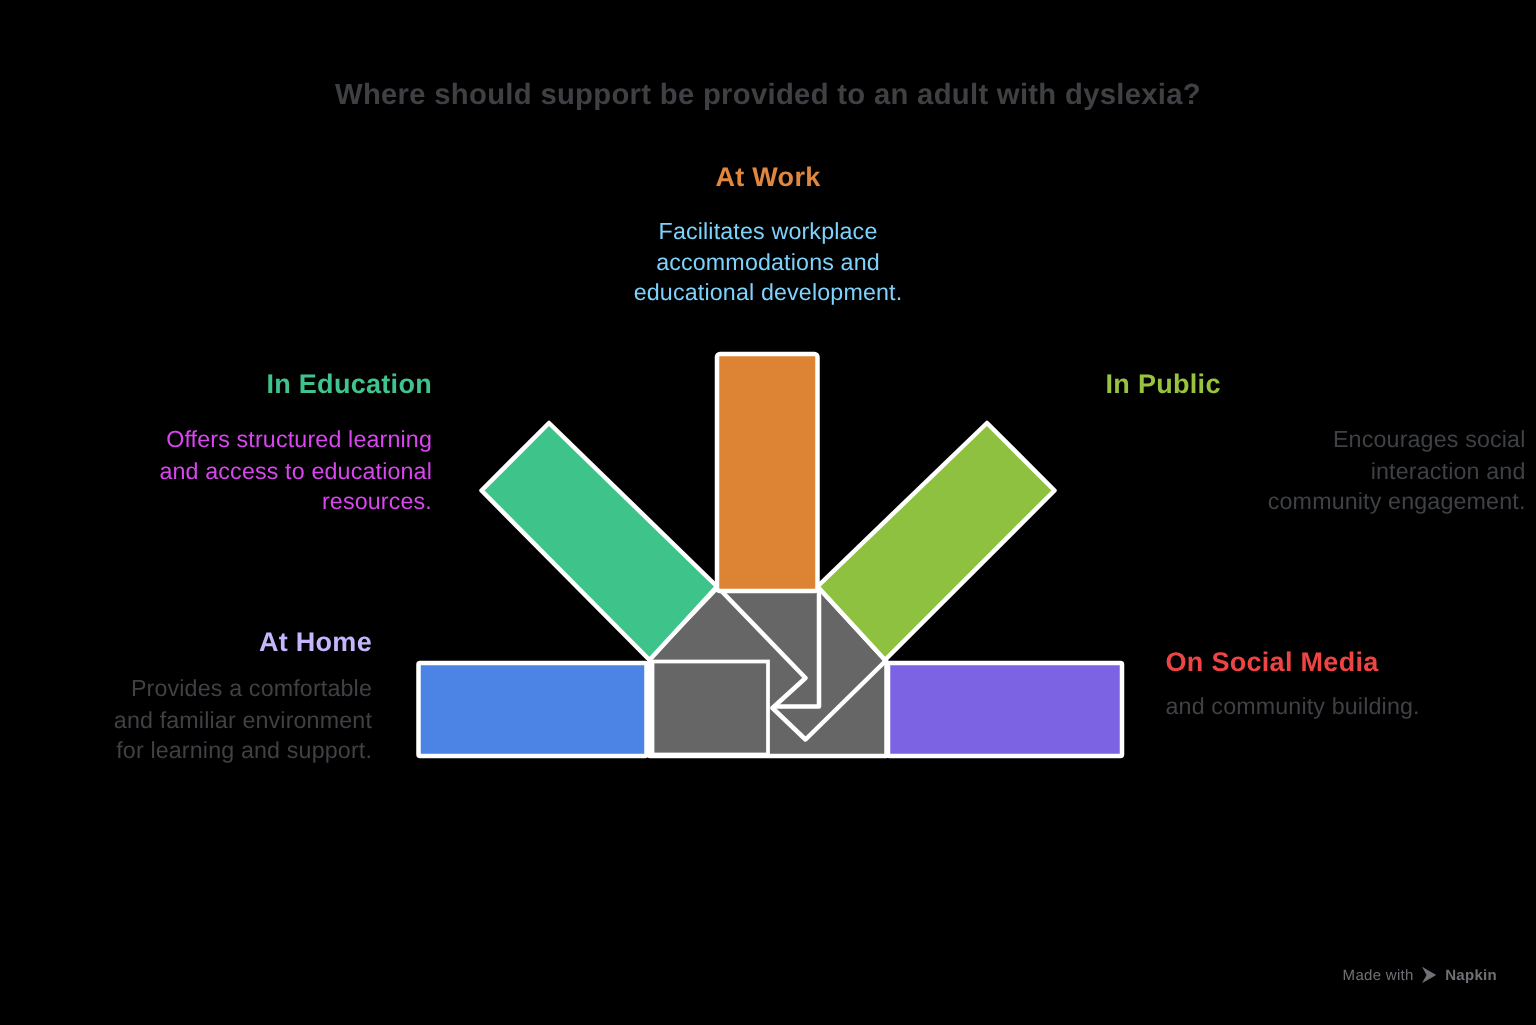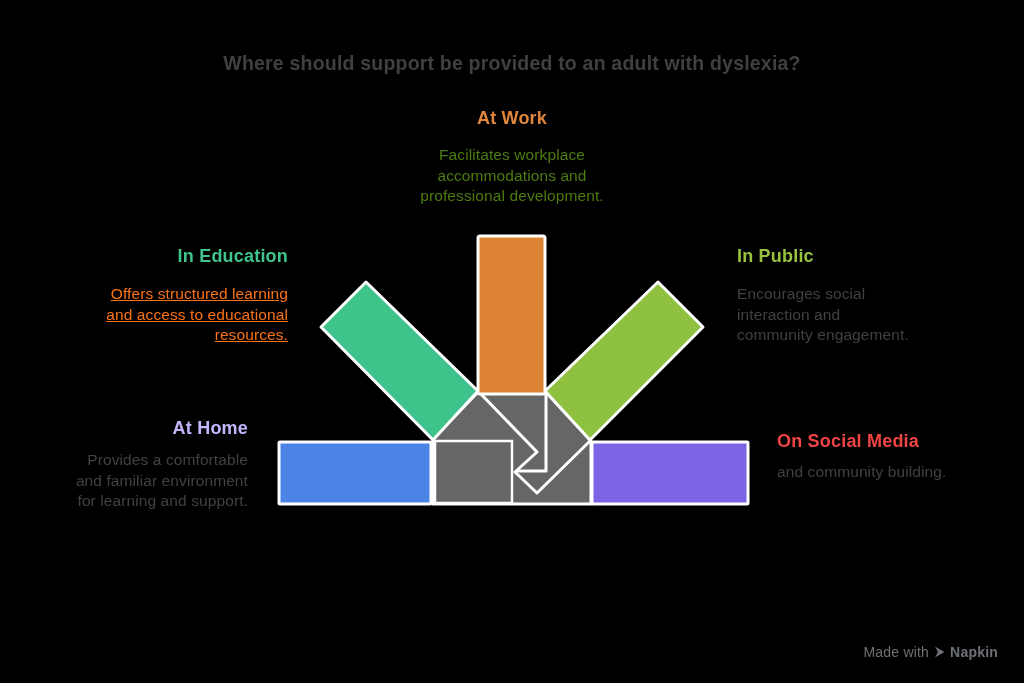--- a/index.html
+++ b/index.html
@@ -39,32 +39,32 @@
     letter-spacing: 0.1px;
   }
   
   .pos-at-work-lbl  { left: 0; right: 0; top: 108px; text-align: center; }
   .pos-at-work-desc { left: 0; right: 0; top: 145px; text-align: center; }
   
   .pos-in-education-lbl  { left: 0; width: 288px; top: 246px; text-align: right; }
   .pos-in-education-desc { left: 0; width: 288px; top: 284px; text-align: right; }
   
   .pos-in-public-lbl  { left: 737px; width: 280px; top: 246px; text-align: left; }
-  .pos-in-public-desc { left: 737px; width: 280px; top: 284px; text-align: left; }
+  .pos-in-public-desc { left: 737px; width: 280px; top: 284px; text-align: right; }
   
   .pos-at-home-lbl  { left: 0; width: 248px; top: 418px; text-align: right; }
   .pos-at-home-desc { left: 0; width: 248px; top: 450px; text-align: right; }
   
   .pos-on-social-lbl  { left: 777px; width: 240px; top: 431px; text-align: left; }
   .pos-on-social-desc { left: 777px; width: 240px; top: 462px; text-align: left; }
   
   .watermark {
     position: absolute;
     top: 644px; right: 26px;
-    font-size: 14px;
+    font-size: 10px;
     letter-spacing: 0.2px;
     display: flex;
     align-items: center;
     gap: 5px;
   }
   .watermark .brand { font-weight: bold; }
   .wm-icon { display: inline-block; }
 </style>
 </head>
 <body style="background-color: rgb(0, 0, 0);">
@@ -83,30 +83,30 @@
 
     <polygon points="366,282 478,391 433,440 321,327" stroke-width="3" stroke-linejoin="round" fill="#3EC38B" stroke="#FFFFFF"></polygon>
     <polygon points="658,282 703,327 590,440 545,391" stroke-width="3" stroke-linejoin="round" fill="#8DC13F" stroke="#FFFFFF"></polygon>
     <rect x="478" y="236" width="67" height="158" rx="2" stroke-width="3" fill="#DC8334" stroke="#FFFFFF"></rect>
     <rect x="279" y="442" width="152" height="62" rx="1" stroke-width="3" fill="#4C84E6" stroke="#FFFFFF"></rect>
     <rect x="592" y="442" width="156" height="62" rx="1" stroke-width="3" fill="#7C63E4" stroke="#FFFFFF"></rect>
   </svg>
 
   <div>
     <div class="lbl pos-at-work-lbl" style="color: rgb(224, 135, 61);">At Work</div>
-    <div class="desc pos-at-work-desc" style="color: #4d7c0f;">
+    <div class="desc pos-at-work-desc" style="color: #7dd3fc;">
       <div>Facilitates workplace</div>
       <div>accommodations and</div>
-      <div>professional development.</div>
+      <div>educational development.</div>
     </div>
   </div>
 
   <div>
     <div class="lbl pos-in-education-lbl" style="color: rgb(62, 196, 140);">In Education</div>
-    <div class="desc pos-in-education-desc" style="color: #f97316; text-decoration: underline;">
+    <div class="desc pos-in-education-desc" style="color: #d946ef;">
       <div>Offers structured learning</div>
       <div>and access to educational</div>
       <div>resources.</div>
     </div>
   </div>
 
   <div>
     <div class="lbl pos-in-public-lbl" style="color: rgb(151, 195, 63);">In Public</div>
     <div class="desc pos-in-public-desc" style="color: rgb(63, 65, 69);">
       <div>Encourages social</div>

